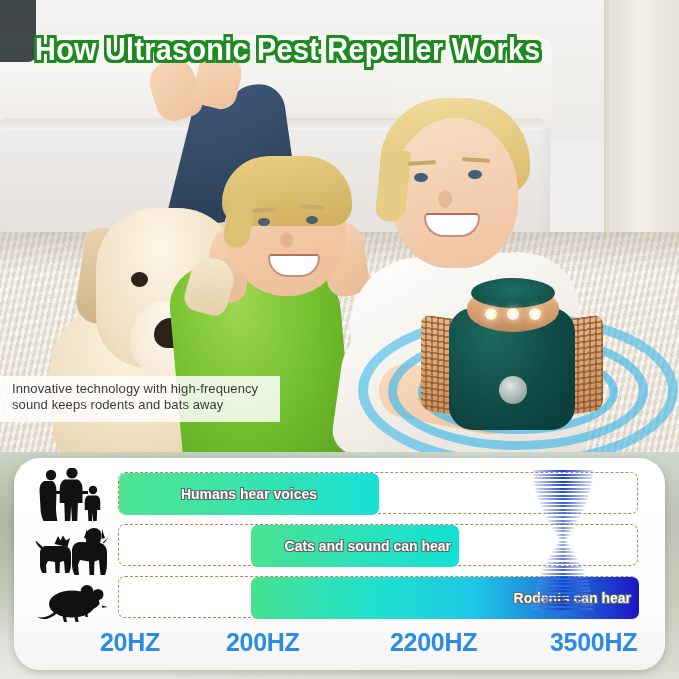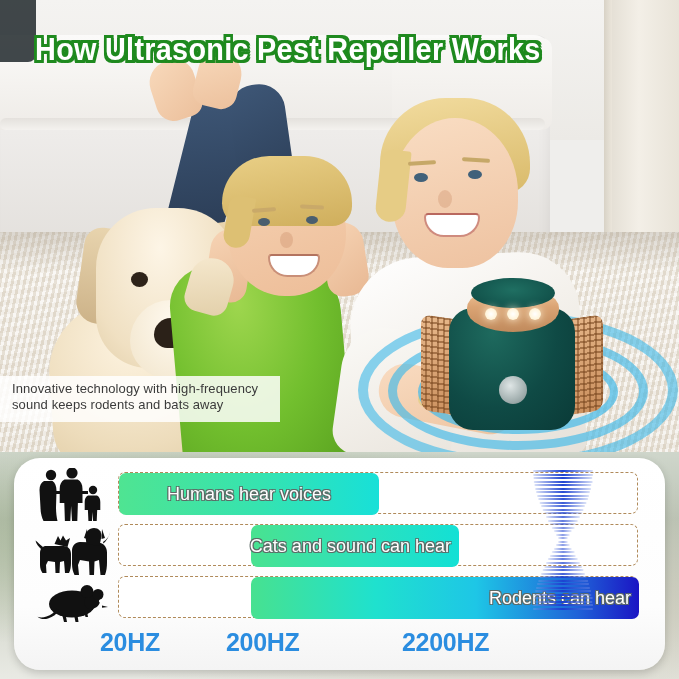--- a/index.html
+++ b/index.html
@@ -185,37 +185,37 @@
   .icons{position:absolute;left:34px;top:468px;width:76px;height:162px;}
   .icon-cell{position:absolute;left:0;width:76px;height:54px;}
   .icon-cell.i0{top:0;} .icon-cell.i1{top:54px;} .icon-cell.i2{top:110px;}
   .icon-cell svg{display:block;}
 
   .tracks{position:absolute;left:118px;top:472px;width:520px;height:152px;}
   .track{position:absolute;left:0;width:520px;height:42px;
     border:1px dashed #b08a5a;border-radius:7px;background:#ffffff;box-sizing:border-box;}
   .track.t0{top:0;} .track.t1{top:52px;} .track.t2{top:104px;}
   .bar{position:absolute;height:42px;border-radius:7px;display:flex;align-items:center;}
-  .bar .lbl{color:#fff;font-size:18px;font-weight:normal;white-space:nowrap;
+  .bar .lbl{color:#fff;font-size:14px;font-weight:bold;white-space:nowrap;
     text-shadow:-1px -1px 0 #5d6a66,1px -1px 0 #5d6a66,-1px 1px 0 #5d6a66,1px 1px 0 #5d6a66;}
   .bar.b0{left:0;width:260px;justify-content:center;
     background:linear-gradient(90deg,#4fe492 0%,#35e3b0 55%,#18e0d8 100%);}
   .bar.b1{left:132px;width:208px;justify-content:flex-end;padding-right:8px;box-sizing:border-box;
     background:linear-gradient(90deg,#49e290 0%,#2ce2bd 55%,#13e0d5 100%);}
   .bar.b2{left:132px;width:388px;justify-content:flex-end;padding-right:8px;box-sizing:border-box;
     background:linear-gradient(90deg,#47e190 0%,#1fe1ce 32%,#1ec6e6 58%,#1f63d8 84%,#1b15c4 100%);}
 
   .wave-icon{position:absolute;left:530px;top:470px;width:66px;height:140px;}
   .wline{position:absolute;left:50%;transform:translateX(-50%);height:2px;
     background:linear-gradient(90deg,#8fa4e8,#1a3fd0,#8fa4e8);border-radius:1px;}
 
   .axis{position:absolute;left:118px;top:628px;width:548px;height:34px;}
   .tick{position:absolute;top:0;font-size:25px;font-weight:bold;color:#2b8de0;
     letter-spacing:-.3px;font-family:"Liberation Sans",sans-serif;}
-  .tick.k0{left:-18px;} .tick.k1{left:108px;text-align:center;} .tick.k2{left:272px;margin-left:12px;} .tick.k3{left:432px;}
+  .tick.k0{left:-18px;} .tick.k1{left:108px;text-align:center;} .tick.k2{left:272px;} .tick.k3{left:432px;}
 </style>
 </head>
 <body>
 
 <div class="page">
 
   <div class="photo">
     <div class="wall"></div>
     <div class="doorframe"></div>
     <div class="door"></div>
@@ -409,15 +409,16 @@
       <div class="wline" style="top: 127.385px; width: 58.5px; background: linear-gradient(90deg, rgba(143, 164, 232, 0.35), rgb(26, 63, 208), rgba(143, 164, 232, 0.35)); opacity: 0.98;"></div>
       <div class="wline" style="top: 130.923px; width: 59.3px; background: linear-gradient(90deg, rgba(143, 164, 232, 0.35), rgb(26, 63, 208), rgba(143, 164, 232, 0.35)); opacity: 0.99;"></div>
       <div class="wline" style="top: 134.462px; width: 59.8px; background: linear-gradient(90deg, rgba(143, 164, 232, 0.35), rgb(26, 63, 208), rgba(143, 164, 232, 0.35)); opacity: 1;"></div>
       <div class="wline" style="top: 138px; width: 60px; background: linear-gradient(90deg, rgba(143, 164, 232, 0.35), rgb(26, 63, 208), rgba(143, 164, 232, 0.35)); opacity: 1;"></div>
     </div>
 
   <div class="axis">
     <span class="tick k0">20HZ</span>
     <span class="tick k1">200HZ</span>
     <span class="tick k2">2200HZ</span>
+    <span class="tick k3">3500HZ</span>
   </div>
 
 </div>
 
 </body></html>

